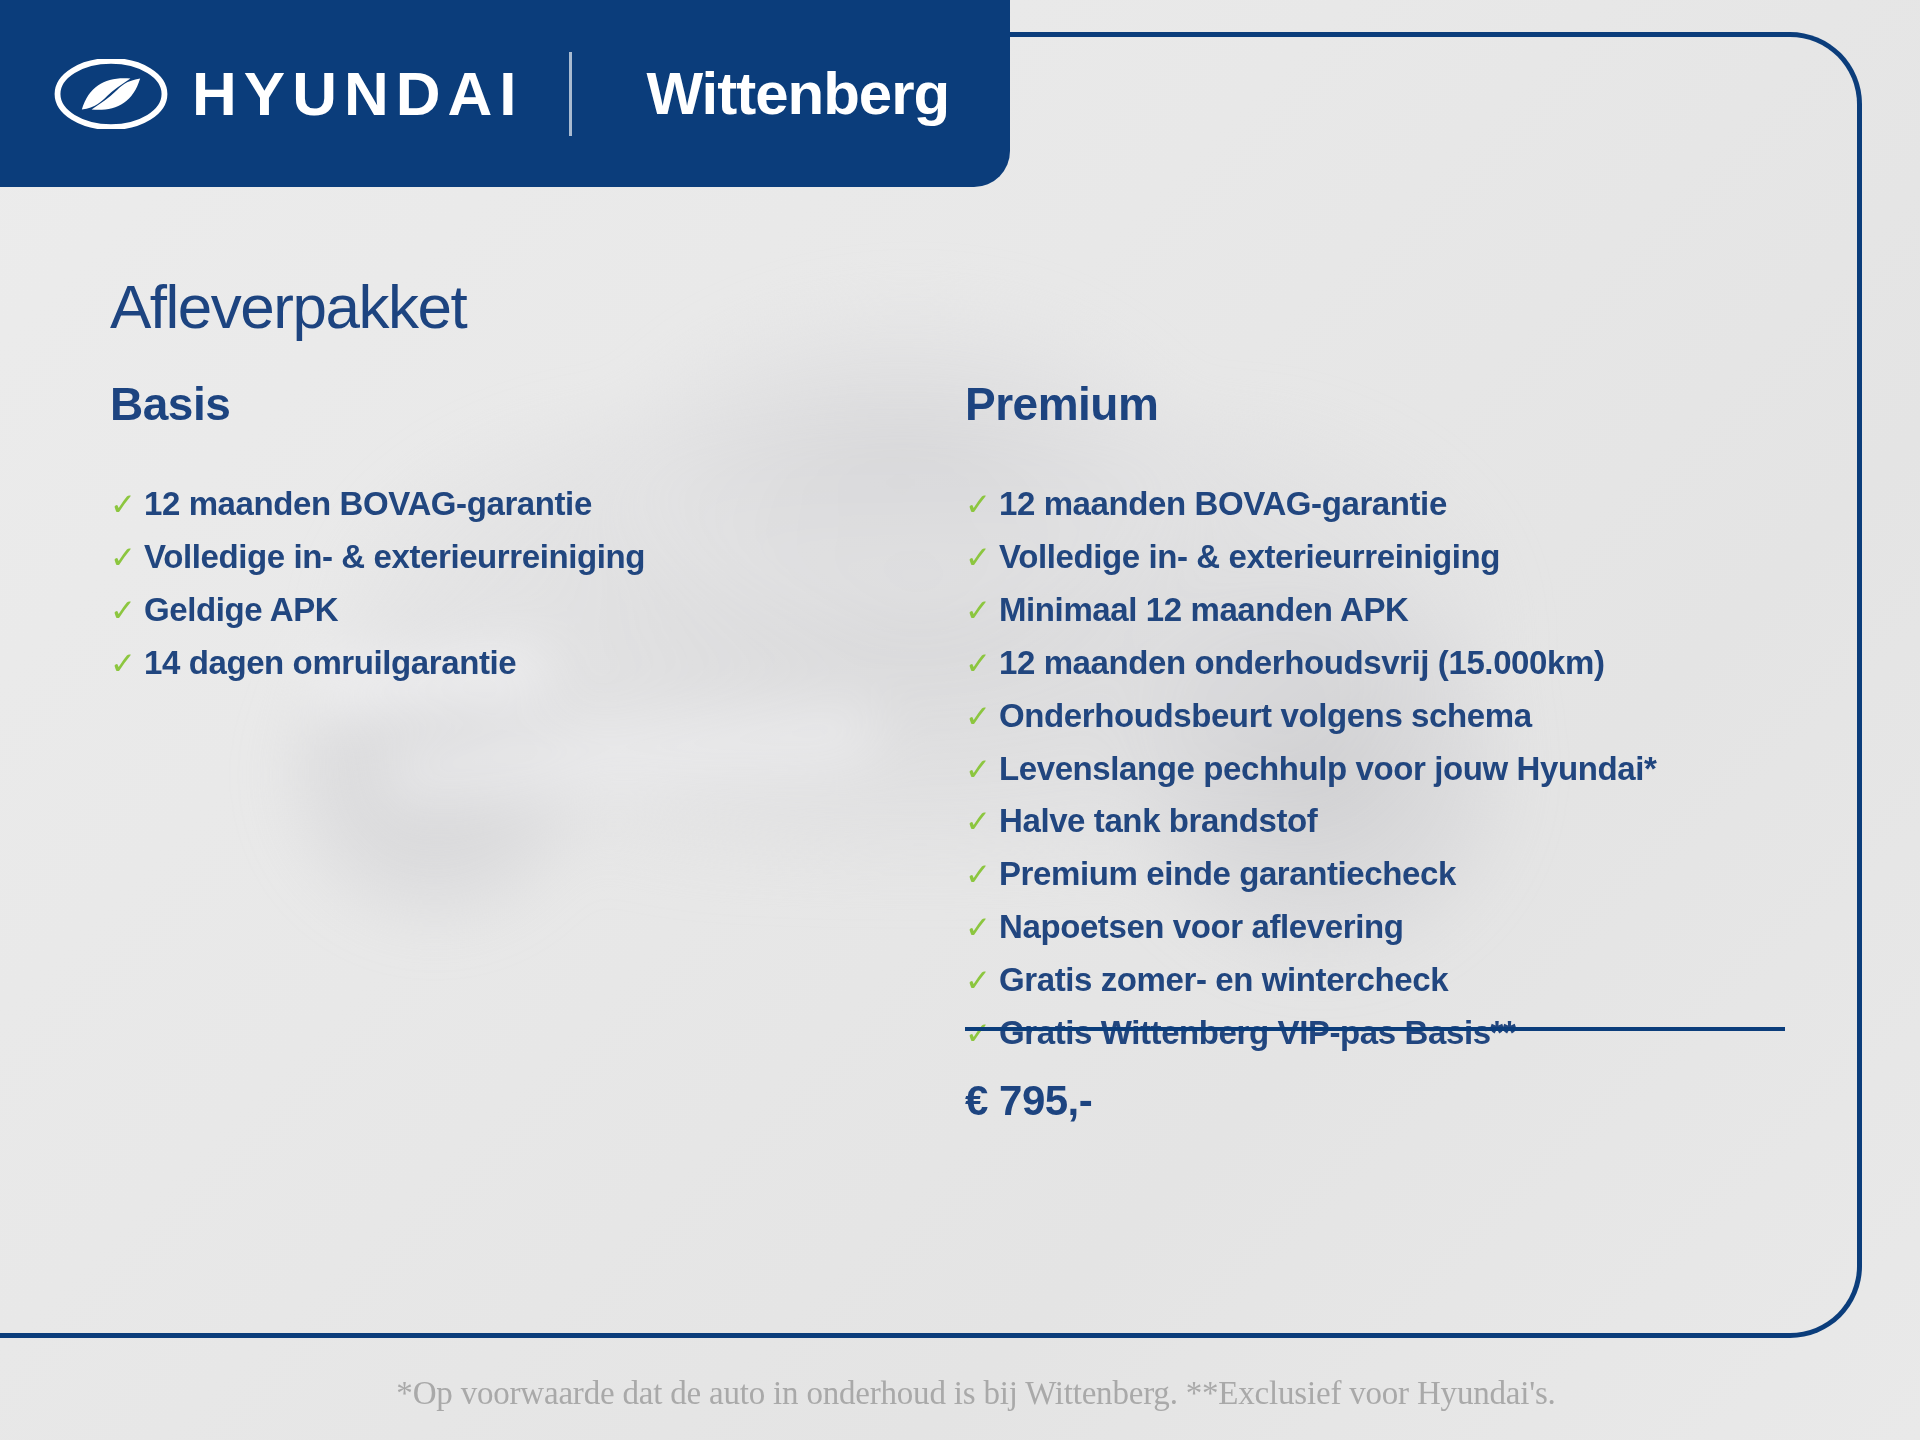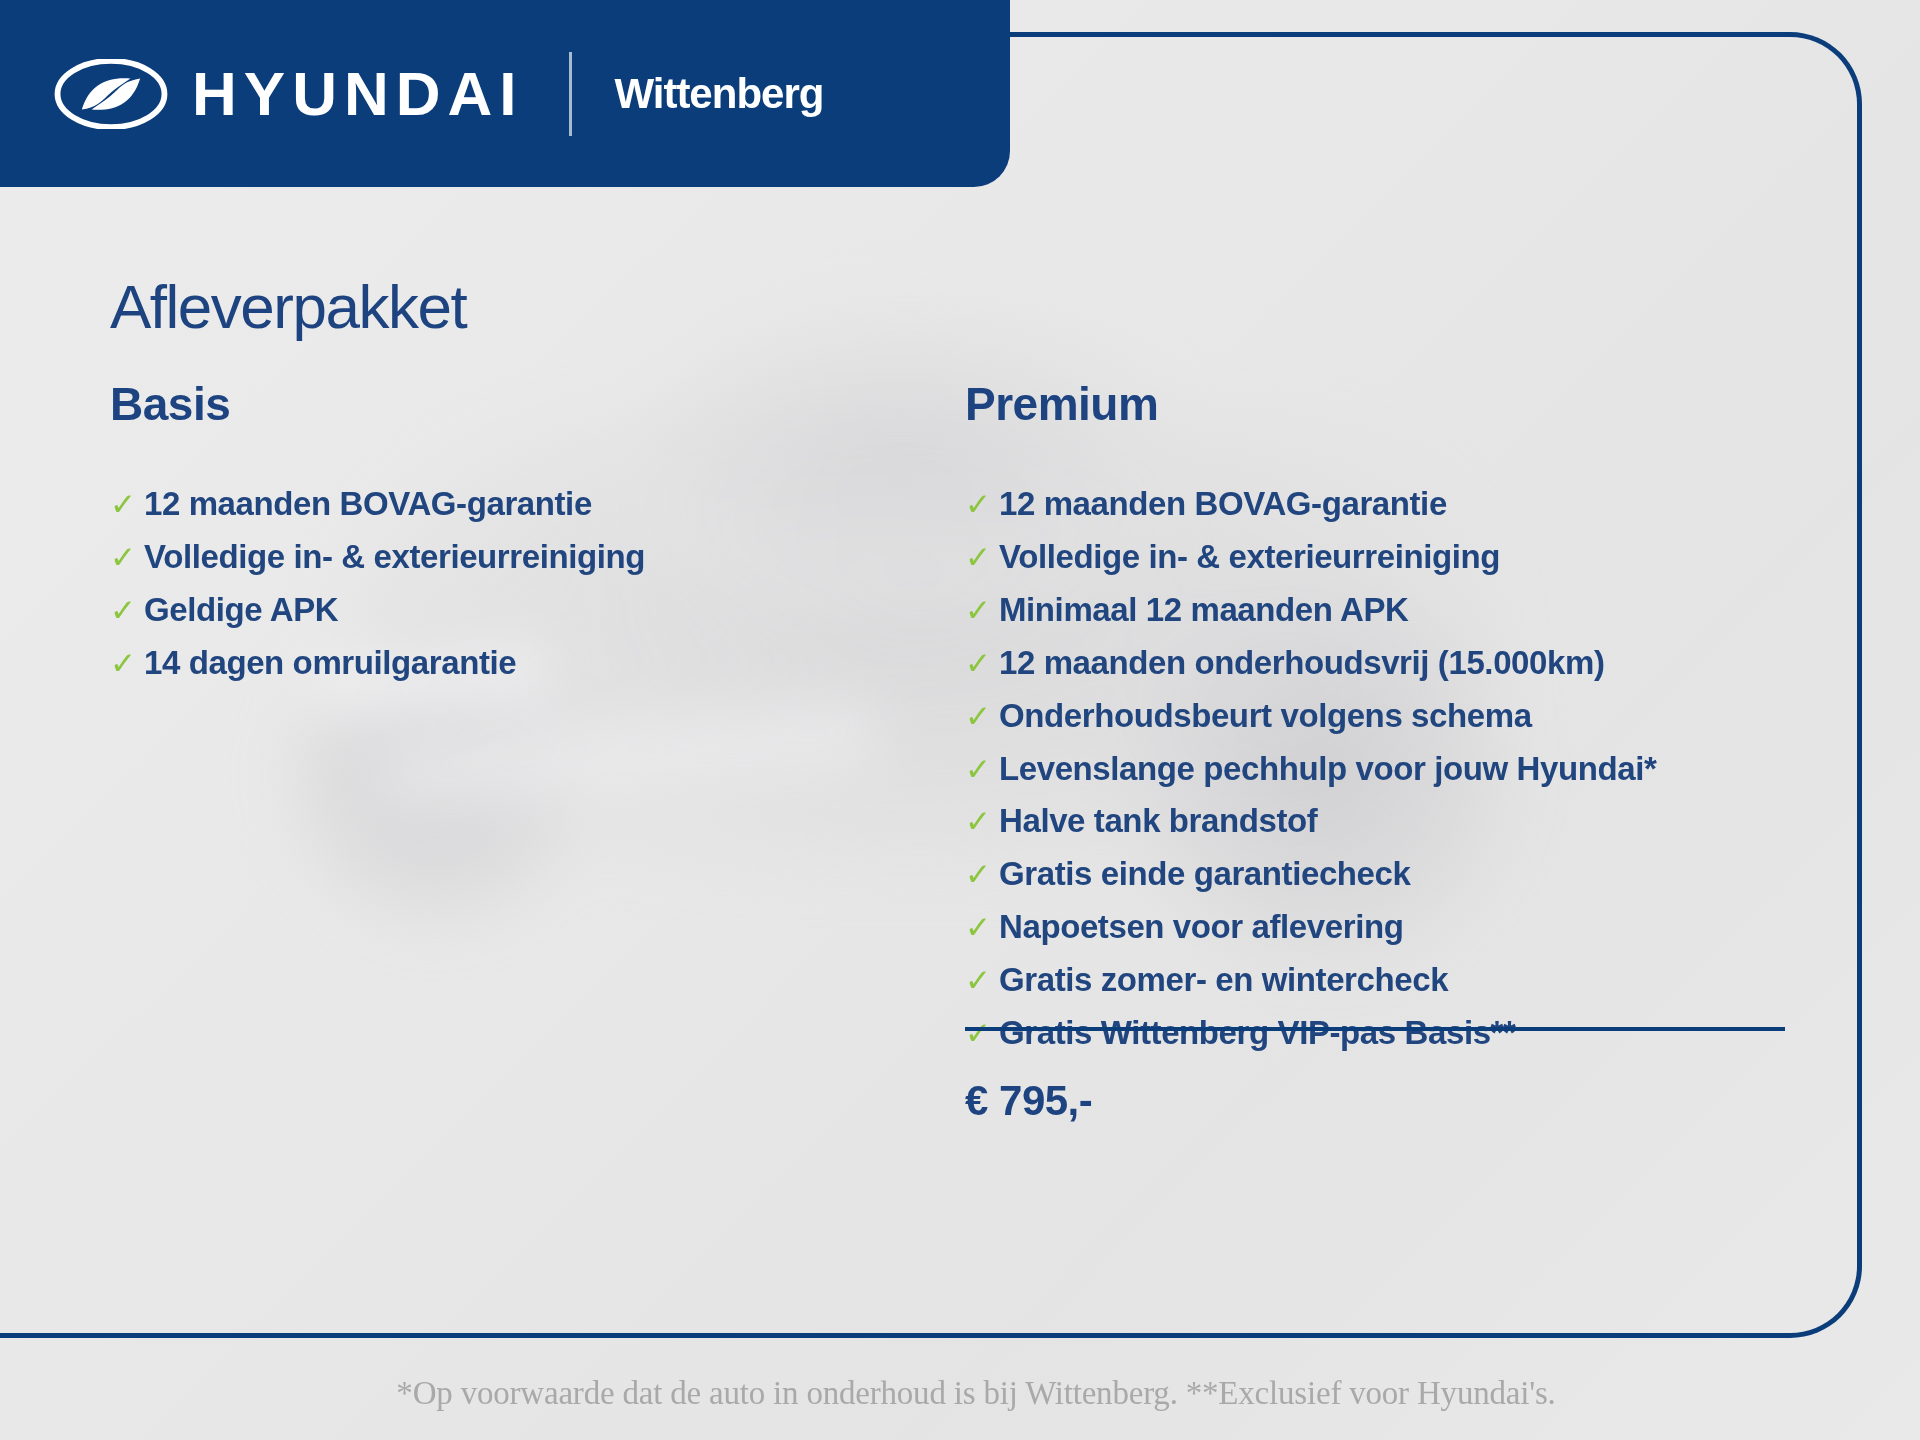--- a/index.html
+++ b/index.html
@@ -120,25 +120,26 @@
   }
   .brand-sep {
     width: 3px;
     height: 84px;
     background: rgba(255,255,255,0.65);
     margin: 0 42px 0 46px;
     flex: 0 0 auto;
   }
   .dealer-name {
     color: #ffffff;
-    font-size: 42px;
+    font-size: 60px;
     font-weight: 700;
     letter-spacing: -1px;
     white-space: nowrap;
     font-family: "Liberation Sans", sans-serif;
+    margin-left: 32px;
   }
 
   
   .content {
     position: absolute;
     left: 0;
     top: 187px;
     width: 1920px;
     height: 1170px;
   }
@@ -310,21 +311,21 @@
           <li>
             <span class="check-icon">✓</span>
             <span>Levenslange pechhulp voor jouw Hyundai*</span>
           </li>
           <li>
             <span class="check-icon">✓</span>
             <span>Halve tank brandstof</span>
           </li>
           <li>
             <span class="check-icon">✓</span>
-            <span>Gratis einde garantiecheck</span>
+            <span>Premium einde garantiecheck</span>
           </li>
           <li>
             <span class="check-icon">✓</span>
             <span>Napoetsen voor aflevering</span>
           </li>
           <li>
             <span class="check-icon">✓</span>
             <span>Gratis zomer- en wintercheck</span>
           </li>
           <li>

